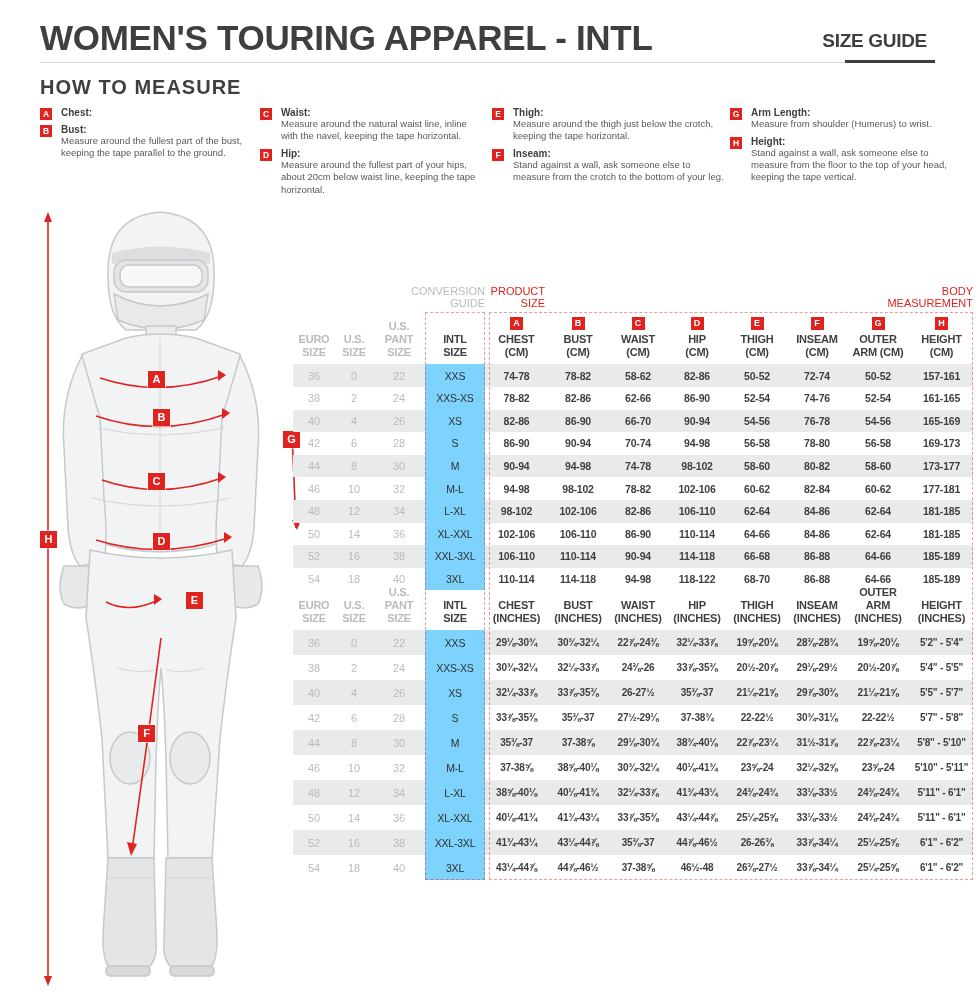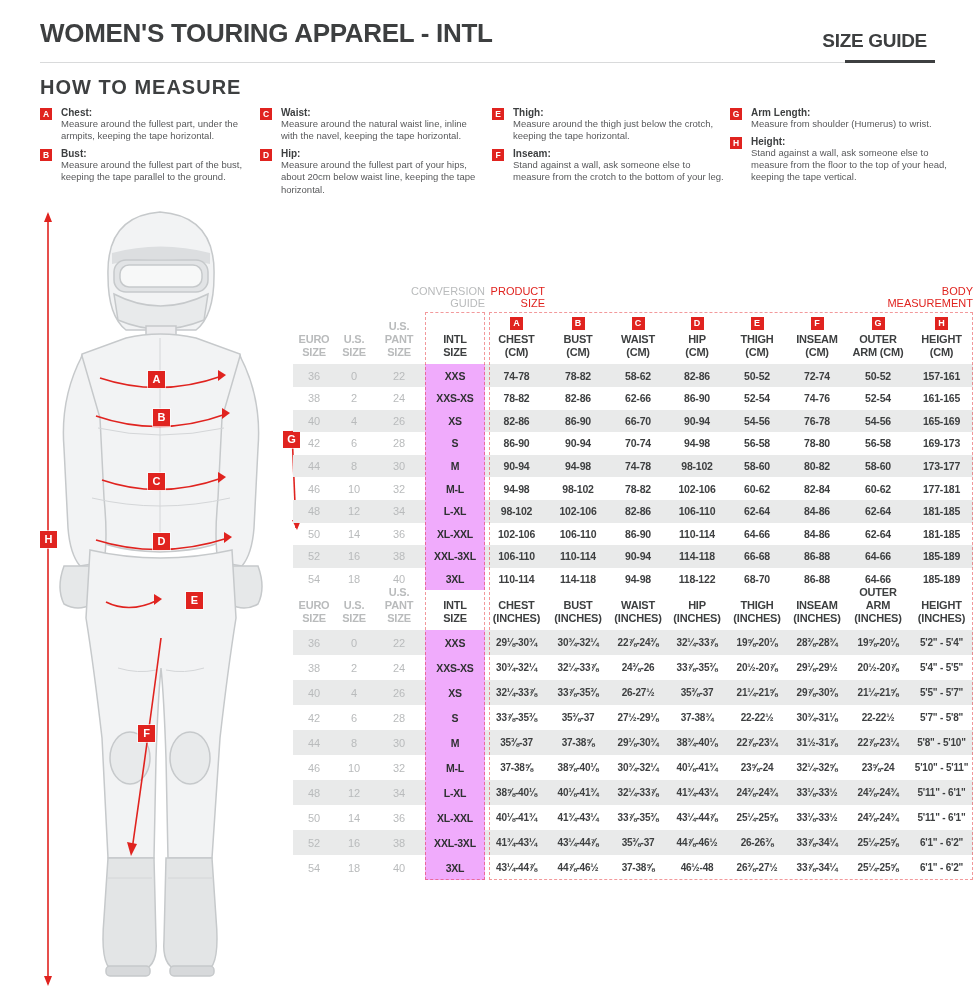--- a/index.html
+++ b/index.html
@@ -1,20 +1,20 @@
 <!DOCTYPE html>
 <html><head>
 <meta charset="utf-8">
 <style>
   * { box-sizing: border-box; margin: 0; padding: 0; }
   html,body { width:979px; height:1000px; background:#fff; font-family:"Liberation Sans", sans-serif; position:relative; overflow:hidden; }
 
   
   .hdr { position:absolute; left:0; top:0; width:979px; }
-  .title { position:absolute; left:40px; top:18px; font-size:26px; font-weight:bold; color:#3d3f40; letter-spacing:-0.3px; }
+  .title { position:absolute; left:40px; top:18px; font-size:35px; font-weight:bold; color:#3d3f40; letter-spacing:-0.3px; }
   .size-guide { position:absolute; right:52px; top:30px; font-size:19px; font-weight:bold; color:#3d3f40; letter-spacing:-0.3px; }
   .rule-light { position:absolute; left:40px; top:62px; width:805px; height:1px; background:#d9dadb; }
   .rule-dark  { position:absolute; left:845px; top:60px; width:90px; height:3px; background:#3d3f40; }
 
   
   .howto { position:absolute; left:40px; top:76px; width:910px; }
   .howto h2 { font-size:20px; font-weight:bold; color:#3d3f40; letter-spacing:1px; margin-bottom:8px; }
   .measure-grid { display:grid; grid-template-columns:214px 226px 232px 222px; column-gap:6px; }
   .m-item { margin-bottom:6px; position:relative; padding-left:21px; }
   .m-badge { position:absolute; left:0; top:1px; width:12px; height:12px; background:#e0231f; color:#fff; font-size:8.5px; font-weight:bold; text-align:center; line-height:12px; }
@@ -36,21 +36,21 @@
   .hcell { text-align:center; font-size:11px; font-weight:bold; color:#3d3f40; line-height:1.2; letter-spacing:-0.2px; }
   .hcell.gray { color:#b9bbbc; }
   .hbadge { display:block; width:13px; height:13px; margin:0 auto 3px auto; background:#e0231f; color:#fff; font-size:9px; font-weight:bold; text-align:center; line-height:13px; }
 
   .row { display:flex; align-items:center; }
   .cm-row { height:22.6px; }
   .in-row { height:25px; }
   .row.odd { background:#e9eaea; }
   .cell { text-align:center; font-size:10.5px; letter-spacing:-0.2px; }
   .cell.gray { color:#b9bbbc; font-weight:normal; font-size:11px; }
-  .cell.intl { font-weight:bold; color:#2f3132; background:#f0abfc; align-self:stretch; display:flex; align-items:center; justify-content:center; }
+  .cell.intl { font-weight:normal; color:#2f3132; background:#7dd3fc; align-self:stretch; display:flex; align-items:center; justify-content:center; }
   .cell.val  { color:#3d3f40; font-weight:bold; }
   .in-row .cell.val { font-size:10px; }
 
   
   .c0{width:42px;} .c1{width:38px;} .c2{width:52px;} .c3{width:60px;} .c4{width:63px;}
   .c5{width:60px;} .c6{width:60px;} .c7{width:58px;} .c8{width:62px;} .c9{width:58px;}
   .c10{width:64px;} .c11{width:63px;}
 
   .dashed-box { position:absolute; border:1px dashed rgba(227,30,36,.45); pointer-events:none; }
 </style>
@@ -64,21 +64,20 @@
   <div class="rule-dark"></div>
 </div>
 
 <div class="howto">
   <h2>HOW TO MEASURE</h2>
   <div class="measure-grid" id="measure-grid">
       <div class="m-col">
         <div class="m-item">
           <span class="m-badge">A</span>
           <div class="m-label">Chest:</div>
-          <div class="m-text">Measure around the fullest part, under the armpits, keeping the tape horizontal.</div>
         </div>
         <div class="m-item">
           <span class="m-badge">B</span>
           <div class="m-label">Bust:</div>
           <div class="m-text">Measure around the fullest part of the bust, keeping the tape parallel to the ground.</div>
         </div>
       </div>
       <div class="m-col">
         <div class="m-item">
           <span class="m-badge">C</span>

